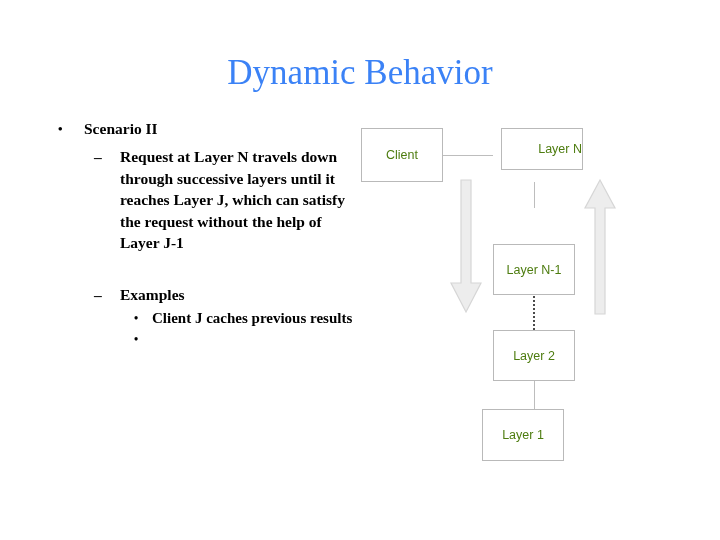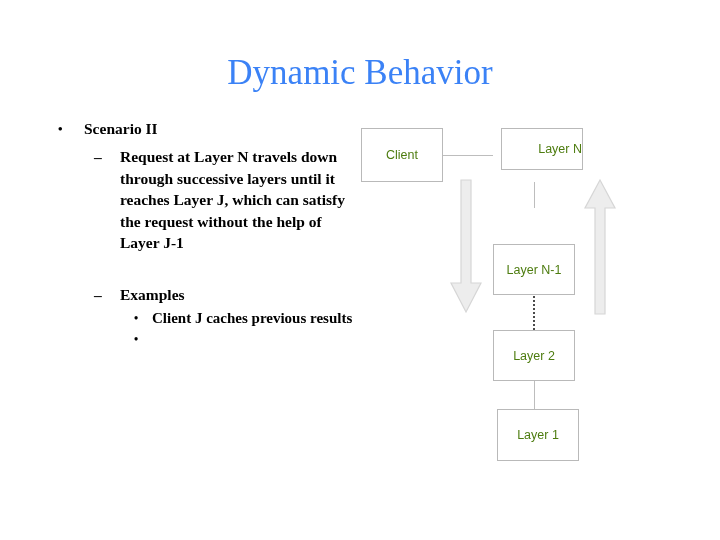--- a/index.html
+++ b/index.html
@@ -203,21 +203,21 @@
     </div>
 
     <div class="node-box" style="left: 148px; top: 93px; width: 82px; height: 51px; margin-top: 36px;">
       <span>Layer N-1</span>
     </div>
 
     <div class="node-box" style="left: 148px; top: 215px; width: 82px; height: 51px;">
       <span>Layer 2</span>
     </div>
 
-    <div class="node-box" style="left: 152px; top: 294px; width: 82px; height: 52px;">
+    <div class="node-box" style="left: 137px; top: 294px; width: 82px; height: 52px;">
       <span>Layer 1</span>
     </div>
 
     <svg class="arrow-svg" style="left: 103px; top: 64px;" width="36" height="136" viewBox="0 0 36 136">
       <polygon points="13,1 23,1 23,104 33,104 18,133 3,104 13,104" fill="#ededed" stroke="#d6d6d6" stroke-width="1.2"></polygon>
     </svg>
 
     <svg class="arrow-svg" style="left: 236px; top: 62px;" width="38" height="140" viewBox="0 0 38 140">
       <polygon points="19,3 34,31 24,31 24,137 14,137 14,31 4,31" fill="#ededed" stroke="#d6d6d6" stroke-width="1.2"></polygon>
     </svg>

